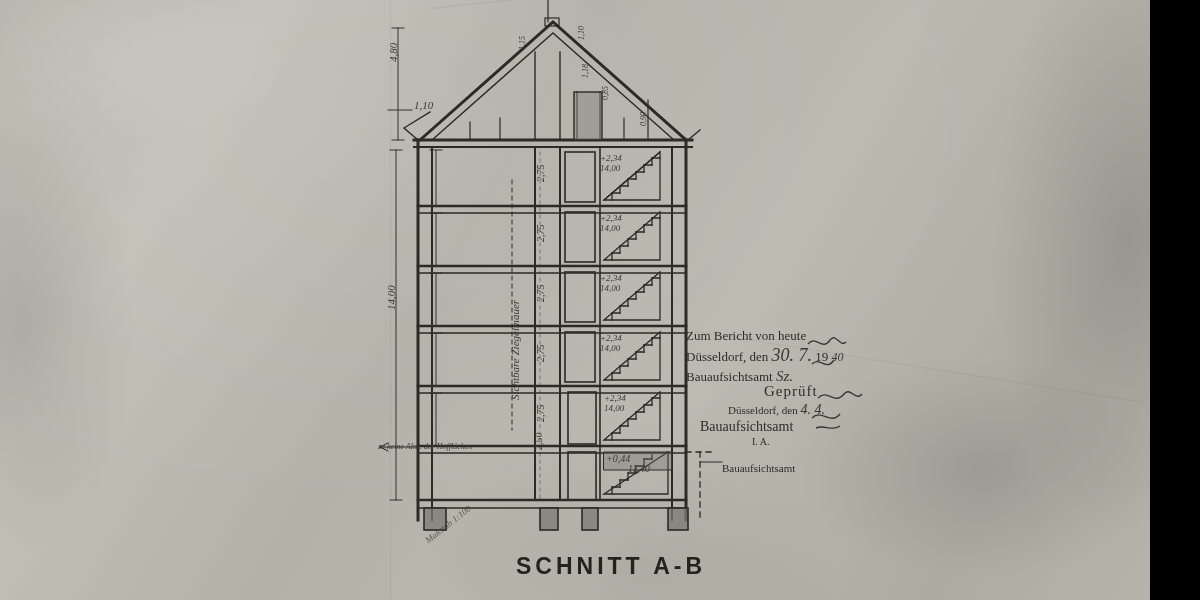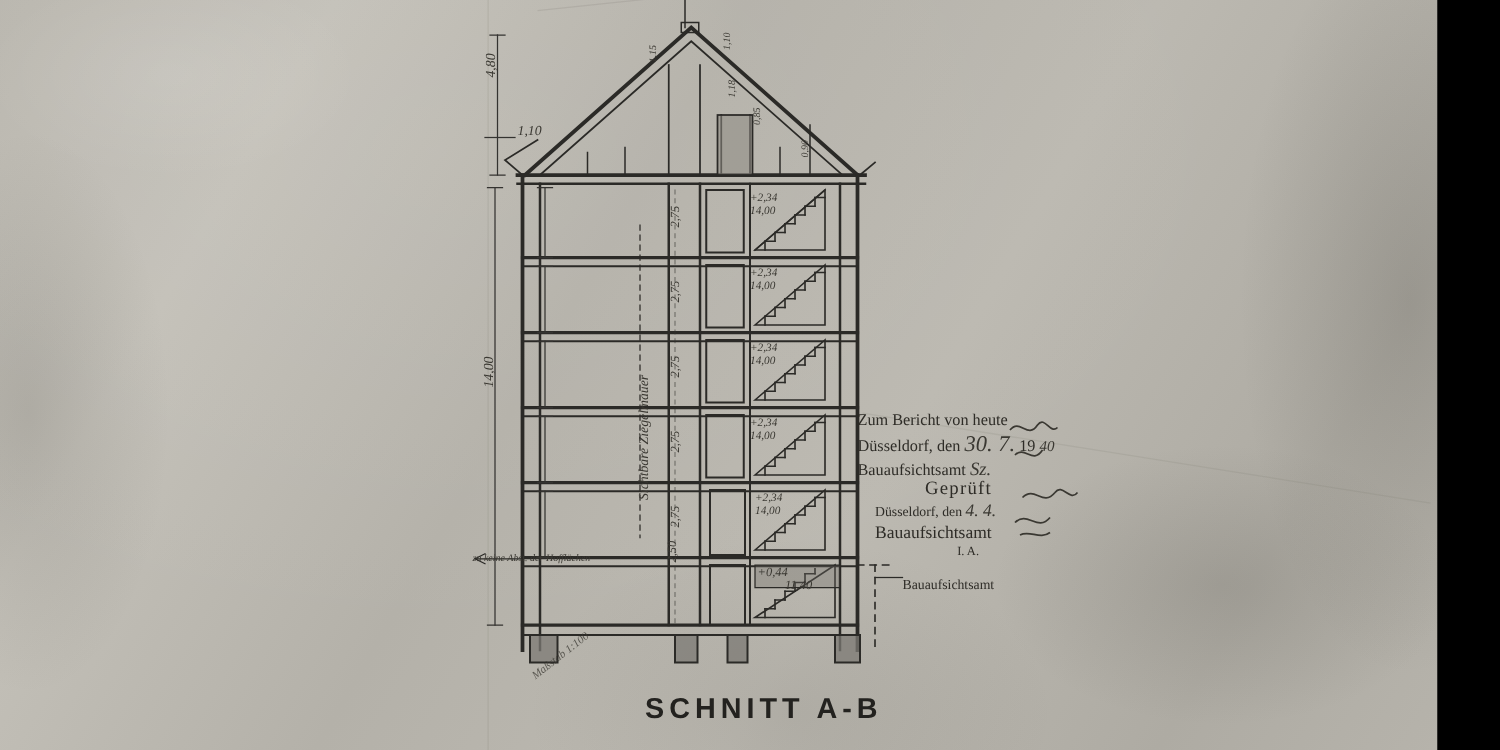--- a/index.html
+++ b/index.html
@@ -278,27 +278,27 @@
         <span>19</span>
         <span class="hand" style="font-size:12px;">40</span>
       </div>
       <div class="line">
         <span>Bauaufsichtsamt</span>
         <span class="hand" style="font-size:15px;">Sz.</span>
       </div>
     </div>
 
     <div class="stampbox" style="left:700px;top:382px;font-size:13px;">
-      <div class="line" style="margin-left:40px;font-size:15px;letter-spacing:1px;">Geprüft</div>
-      <div class="line" style="font-size:11px;">
+      <div class="line" style="margin-left:64px;font-size:15px;letter-spacing:1px;">Geprüft</div>
+      <div class="line" style="font-size:11px;margin-left:28px;">
         <span>Düsseldorf, den</span>
         <span class="hand" style="font-size:14px;">4. 4.</span>
       </div>
       <div class="line" style="font-size:14px;">Bauaufsichtsamt</div>
-      <div class="line" style="margin-left:52px;font-size:10px;text-align:center;">I. A.</div>
+      <div class="line" style="margin-left:52px;font-size:10px;">I. A.</div>
       <div class="line" style="margin-top:14px;margin-left:22px;font-size:11px;">Bauaufsichtsamt</div>
     </div>
 
     <svg width="1150" height="600" style="position:absolute;left:0;top:0;pointer-events:none;">
       <g stroke="#3a3832" fill="none" stroke-width="1.4">
         <path d="M808,344 C816,334 822,352 830,340 C836,332 840,348 846,342"></path>
         <path d="M812,364 C820,356 826,372 834,360"></path>
         <path d="M818,398 C828,388 834,406 844,394 C850,386 856,402 862,394"></path>
         <path d="M812,418 C822,408 830,426 840,414"></path>
         <path d="M816,428 C824,424 832,432 840,426"></path>

